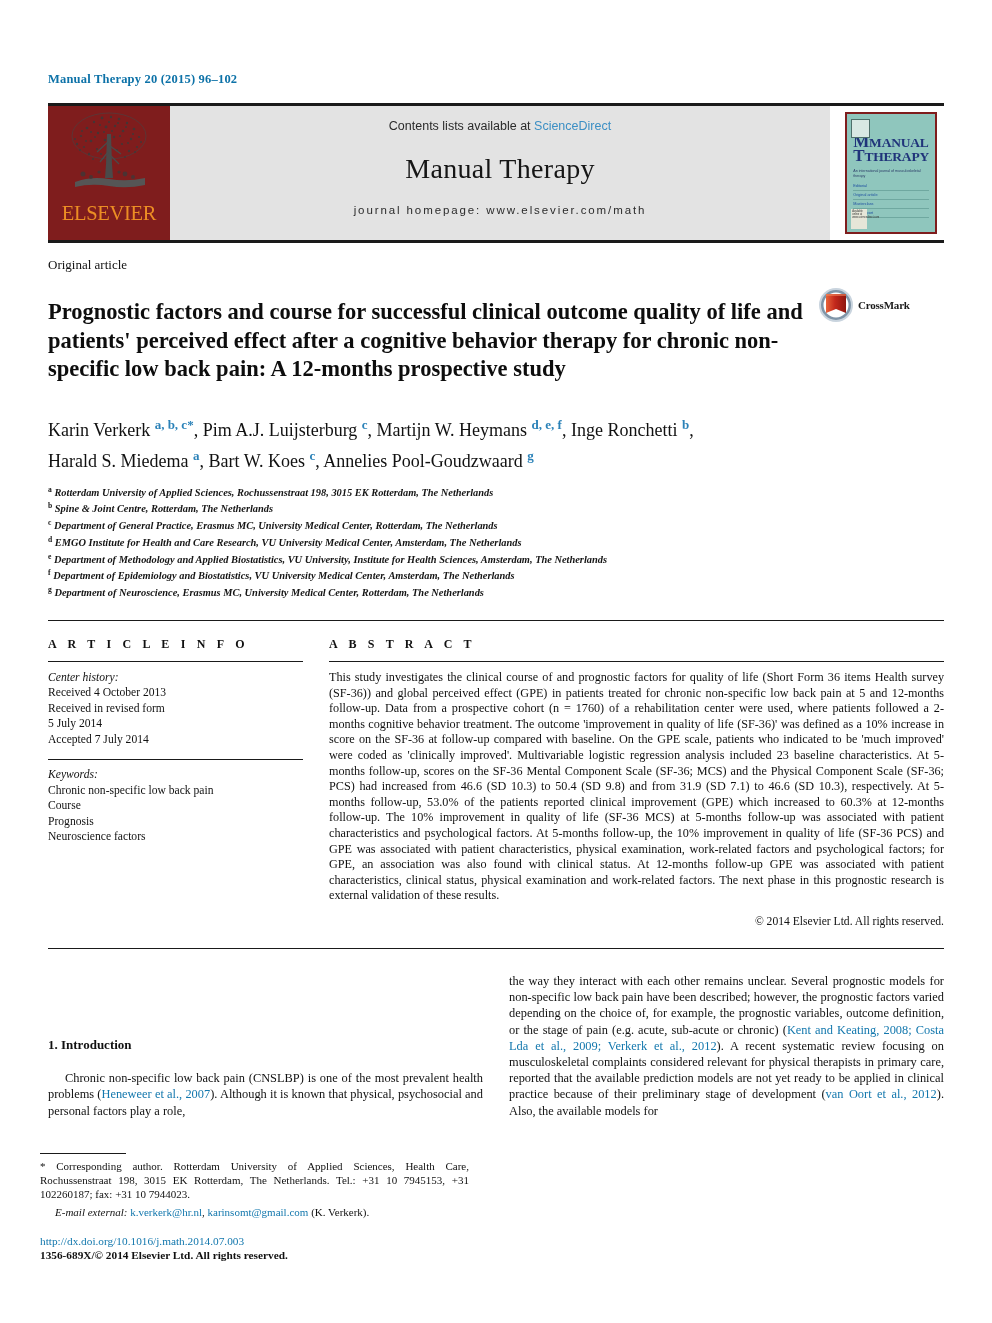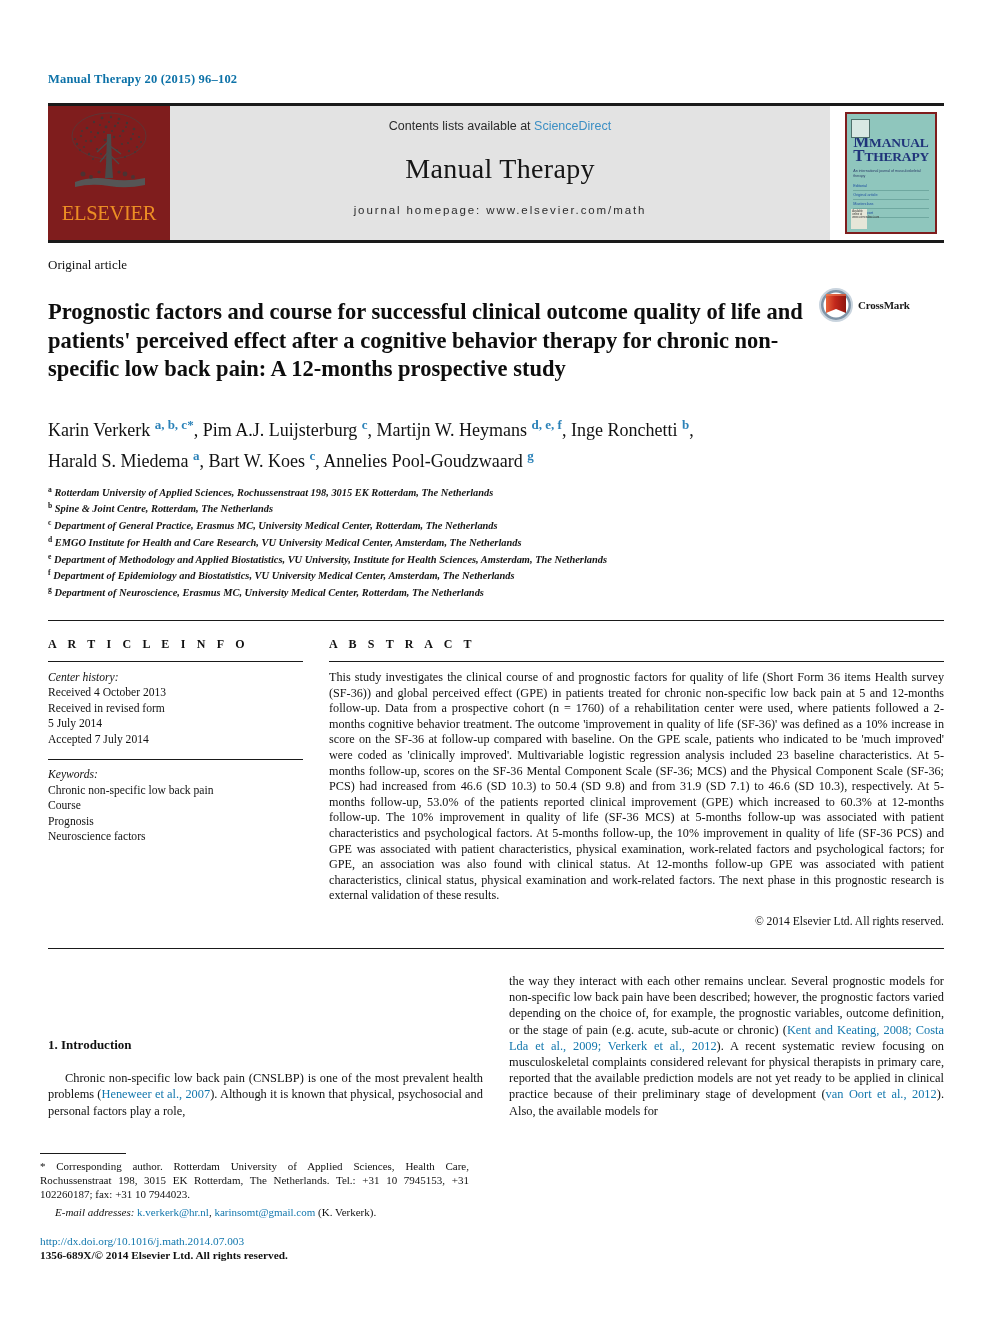--- a/index.html
+++ b/index.html
@@ -512,21 +512,21 @@
       <div class="para noind"><span>the way they interact with each other remains unclear. Several prognostic models for non-specific low back pain have been described; however, the prognostic factors varied depending on the choice of, for example, the prognostic variables, outcome definition, or the stage of pain (e.g. acute, sub-acute or chronic) (</span><span class="ref">Kent and Keating, 2008; Costa Lda et al., 2009; Verkerk et al., 2012</span><span>). A recent systematic review focusing on musculoskeletal complaints considered relevant for physical therapists in primary care, reported that the available prediction models are not yet ready to be applied in clinical practice because of their preliminary stage of development (</span><span class="ref">van Oort et al., 2012</span><span>). Also, the available models for</span></div>
     </div>
   </div>
 
   <div class="footnote-wrap">
     <div class="fn-rule"></div>
     <div class="fn">
       <span class="star">*</span><span> Corresponding author. Rotterdam University of Applied Sciences, Health Care, Rochussenstraat 198, 3015 EK Rotterdam, The Netherlands. Tel.: +31 10 7945153, +31 102260187; fax: +31 10 7944023.</span>
     </div>
     <div class="fn fn-email">
-      <i>E-mail addresses:</i>
+      <i>E-mail external:</i>
       <span class="ref">k.verkerk@hr.nl</span>,
       <span class="ref">karinsomt@gmail.com</span><span> (K. Verkerk).</span>
     </div>
     <div class="doi-block">
       <div class="doi-link">http://dx.doi.org/10.1016/j.math.2014.07.003</div>
       <div class="issn">1356-689X/© 2014 Elsevier Ltd. All rights reserved.</div>
     </div>
   </div>
 
 </div>

